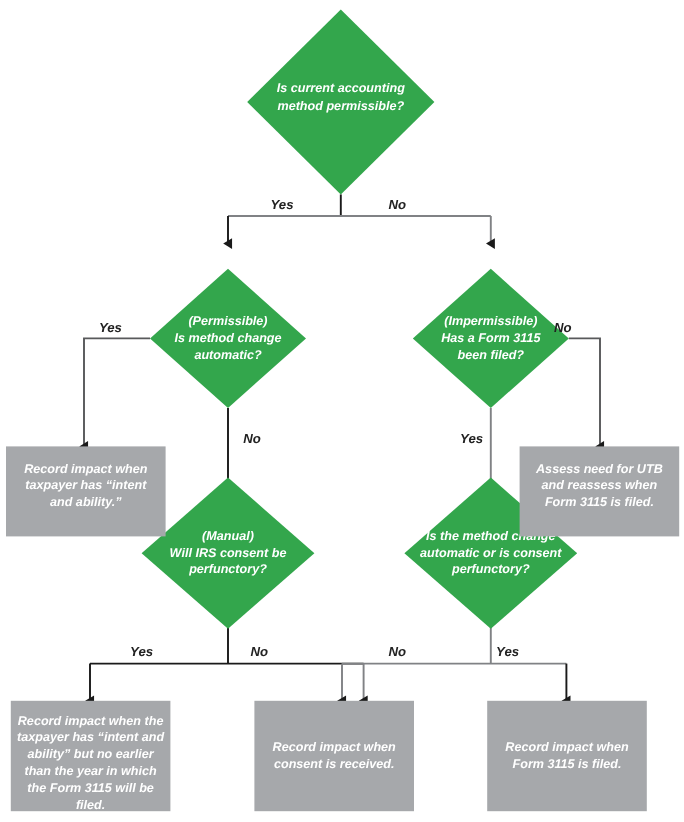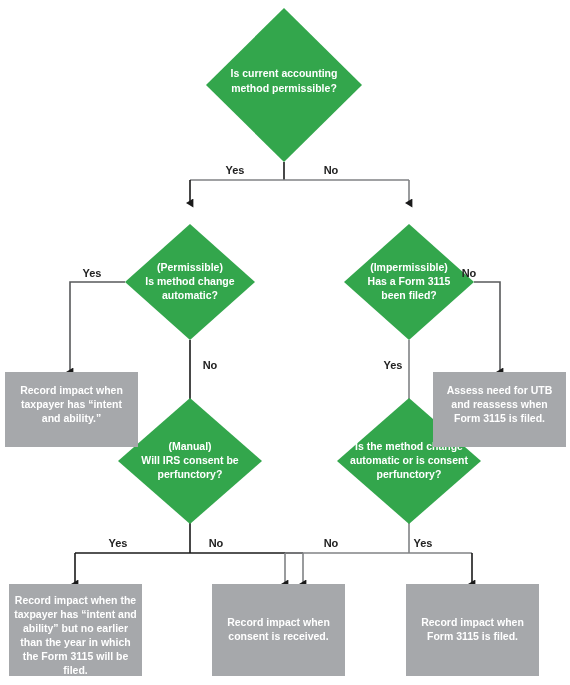--- a/index.html
+++ b/index.html
@@ -10,20 +10,21 @@
   body {
     width: 570px;
     height: 685px;
     font-family: "Liberation Sans", sans-serif;
     overflow: hidden;
   }
   #flowchart-root {
     position: relative;
     width: 528px;
     height: 685px;
+    font-style: italic;
   }
   svg.chart-svg {
     position: absolute;
     top: 0;
     left: 0;
     width: 570px;
     height: 685px;
     display: block;
   }
   .node-text {

